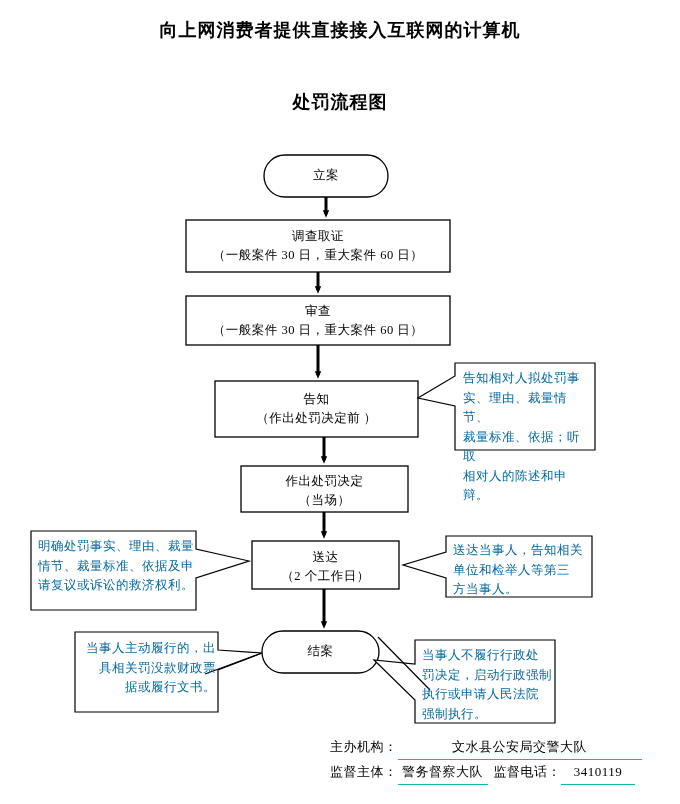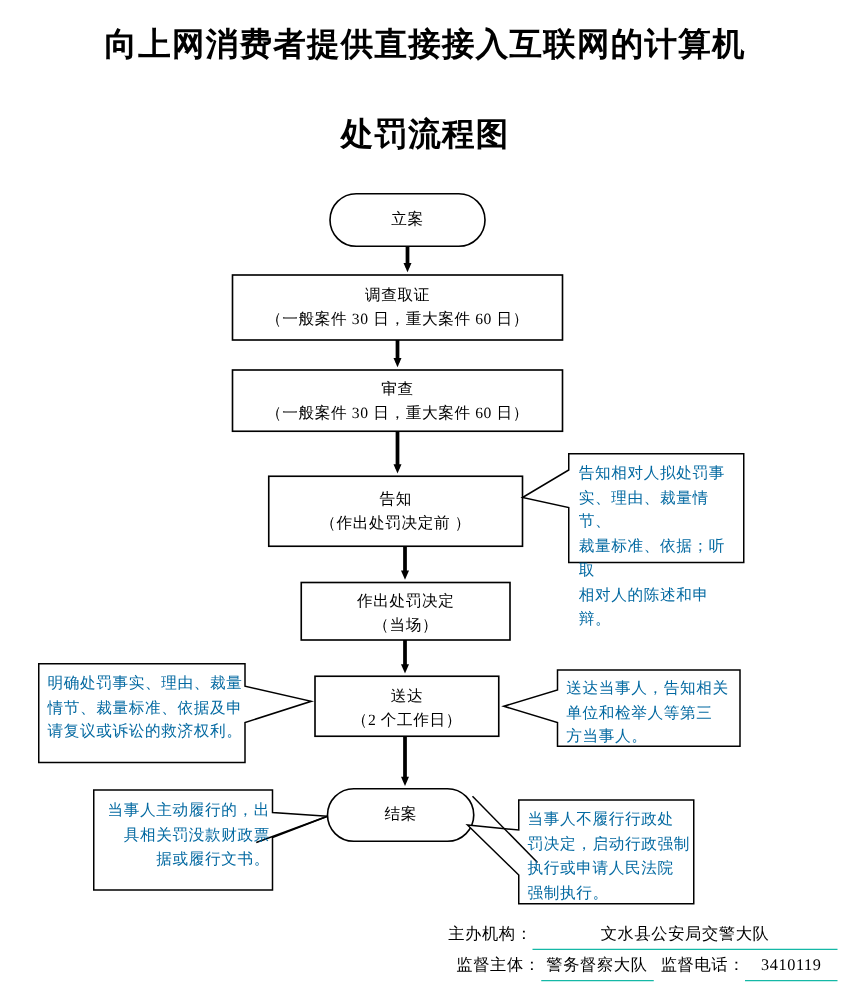--- a/index.html
+++ b/index.html
@@ -22,21 +22,21 @@
     width: 680px;
     height: 804px;
   }
 
   
   .title-line {
     position: absolute;
     width: 100%;
     text-align: center;
     font-weight: bold;
-    font-size: 26px;
+    font-size: 18px;
     letter-spacing: 1px;
     font-family: Liberation Mono, monospace;
   }
   #title-1 { top: 18px; }
   #title-2 { top: 90px; }
 
   
   #flow-svg {
     position: absolute;
     left: 0; top: 0;
@@ -78,21 +78,20 @@
     width: 340px;
     font-size: 13px;
     line-height: 24px;
     font-family: "Liberation Serif", "DejaVu Serif", serif;
     letter-spacing: 0.5px;
   }
   .footer-row {
     display: flex;
     align-items: baseline;
     white-space: nowrap;
-    justify-content: flex-end;
   }
   .f-label { flex: none; }
   .f-value {
     border-bottom: 1px solid #14b8a6;
     text-align: center;
     flex: none;
     padding: 0 2px;
   }
   #footer-row-1 .f-value { width: 240px; }
   #footer-row-2 .f-value.org { width: 86px; }

